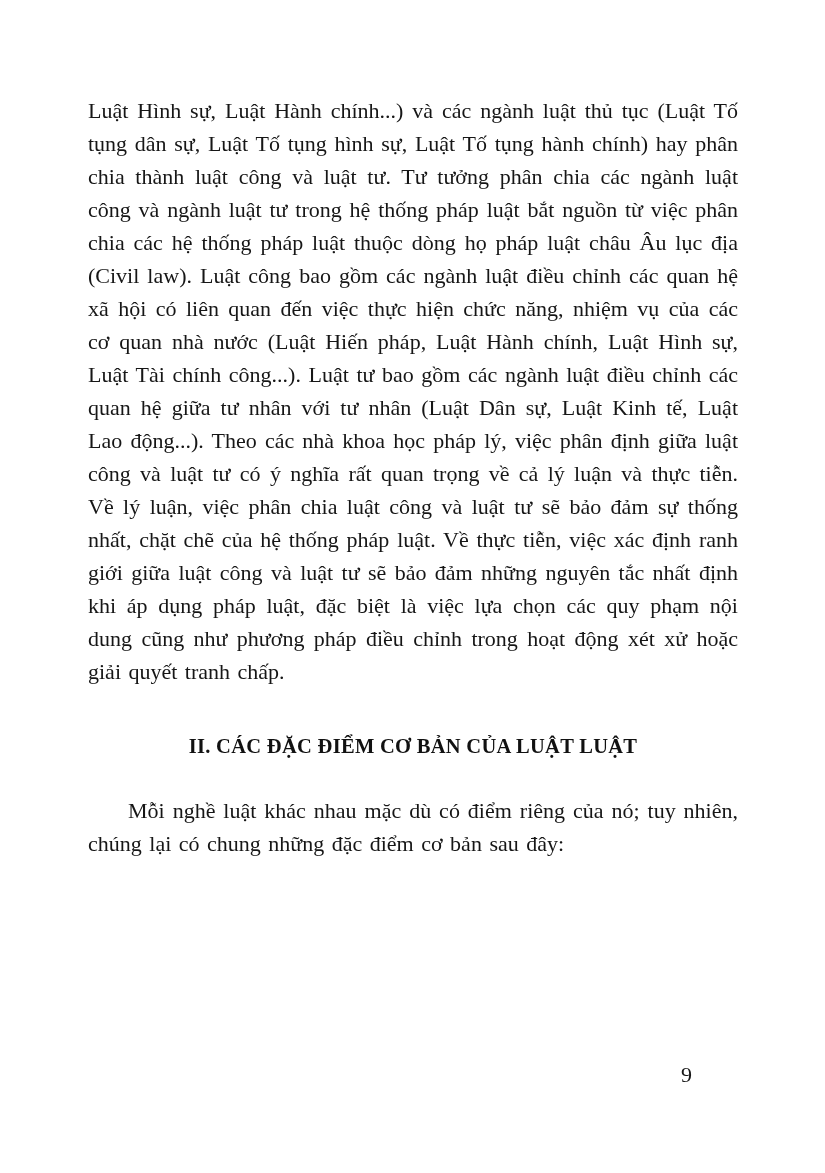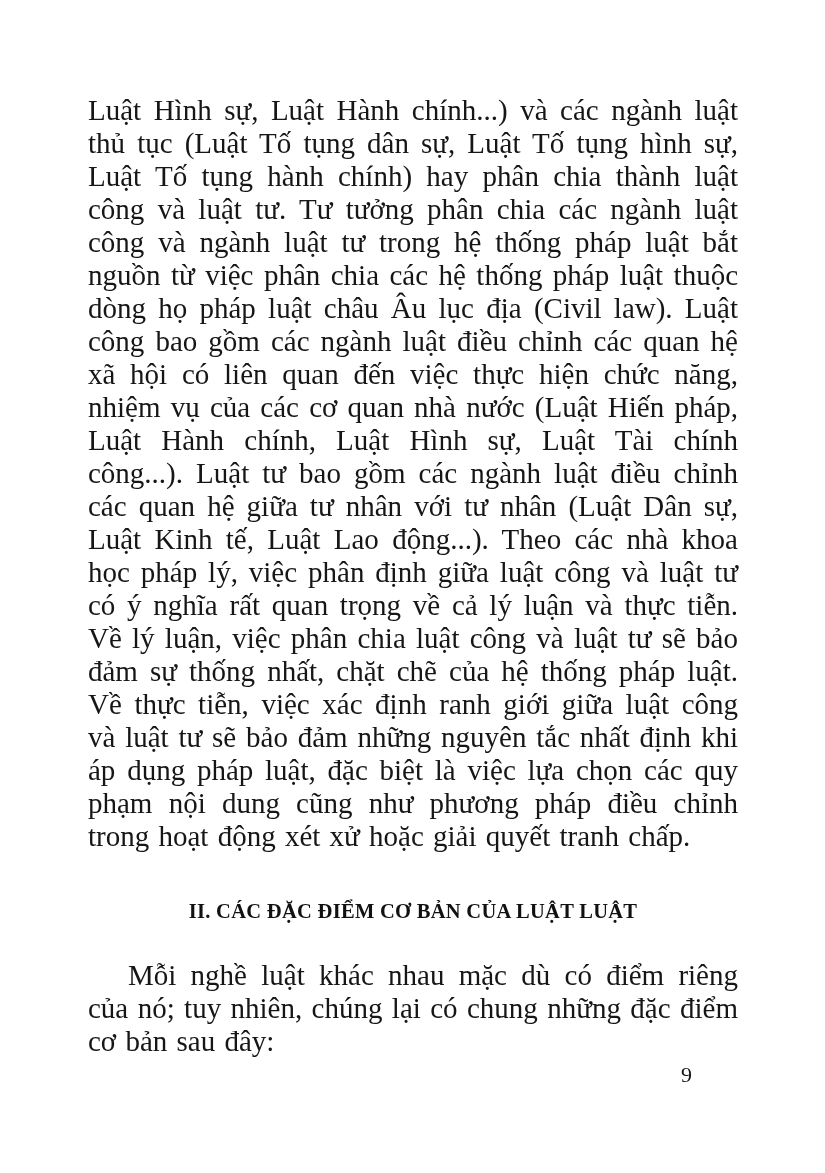--- a/index.html
+++ b/index.html
@@ -20,21 +20,21 @@
     inset: 0;
   }
   .text-block {
     position: absolute;
     left: 88px;
     top: 94px;
     width: 650px;
   }
   .para {
     margin: 0;
-    font-size: 29px;
+    font-size: 22px;
     line-height: 33px;
     text-align: justify;
     text-justify: inter-word;
     word-spacing: 2px;
   }
   .para.indented {
     text-indent: 40px;
     margin-top: 34px;
   }
   .section-heading {

